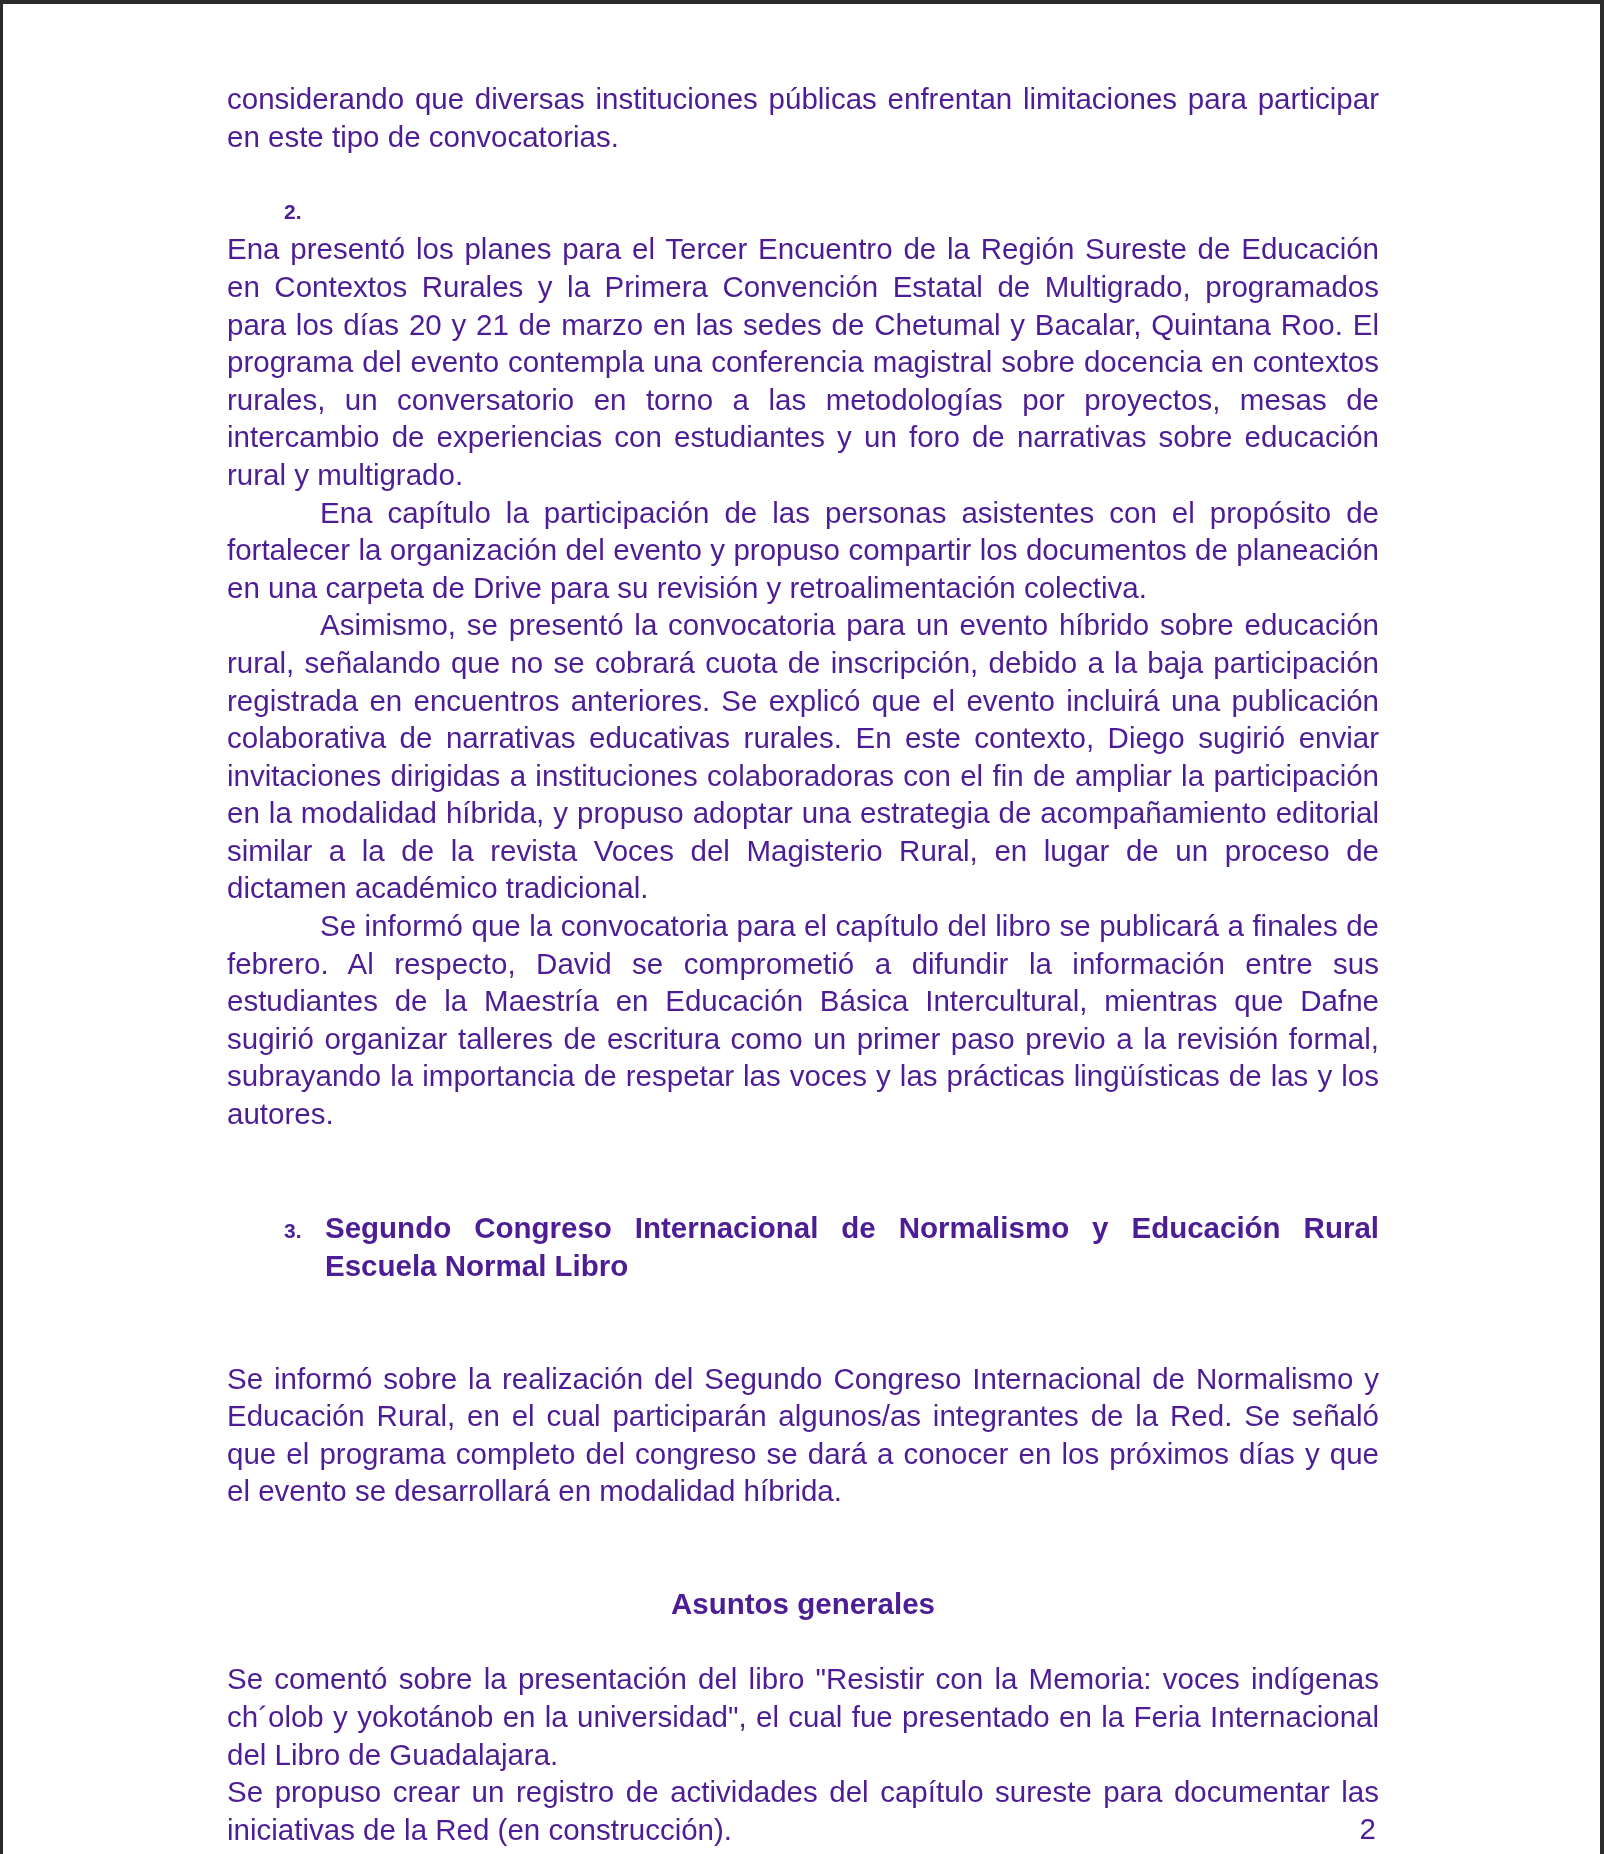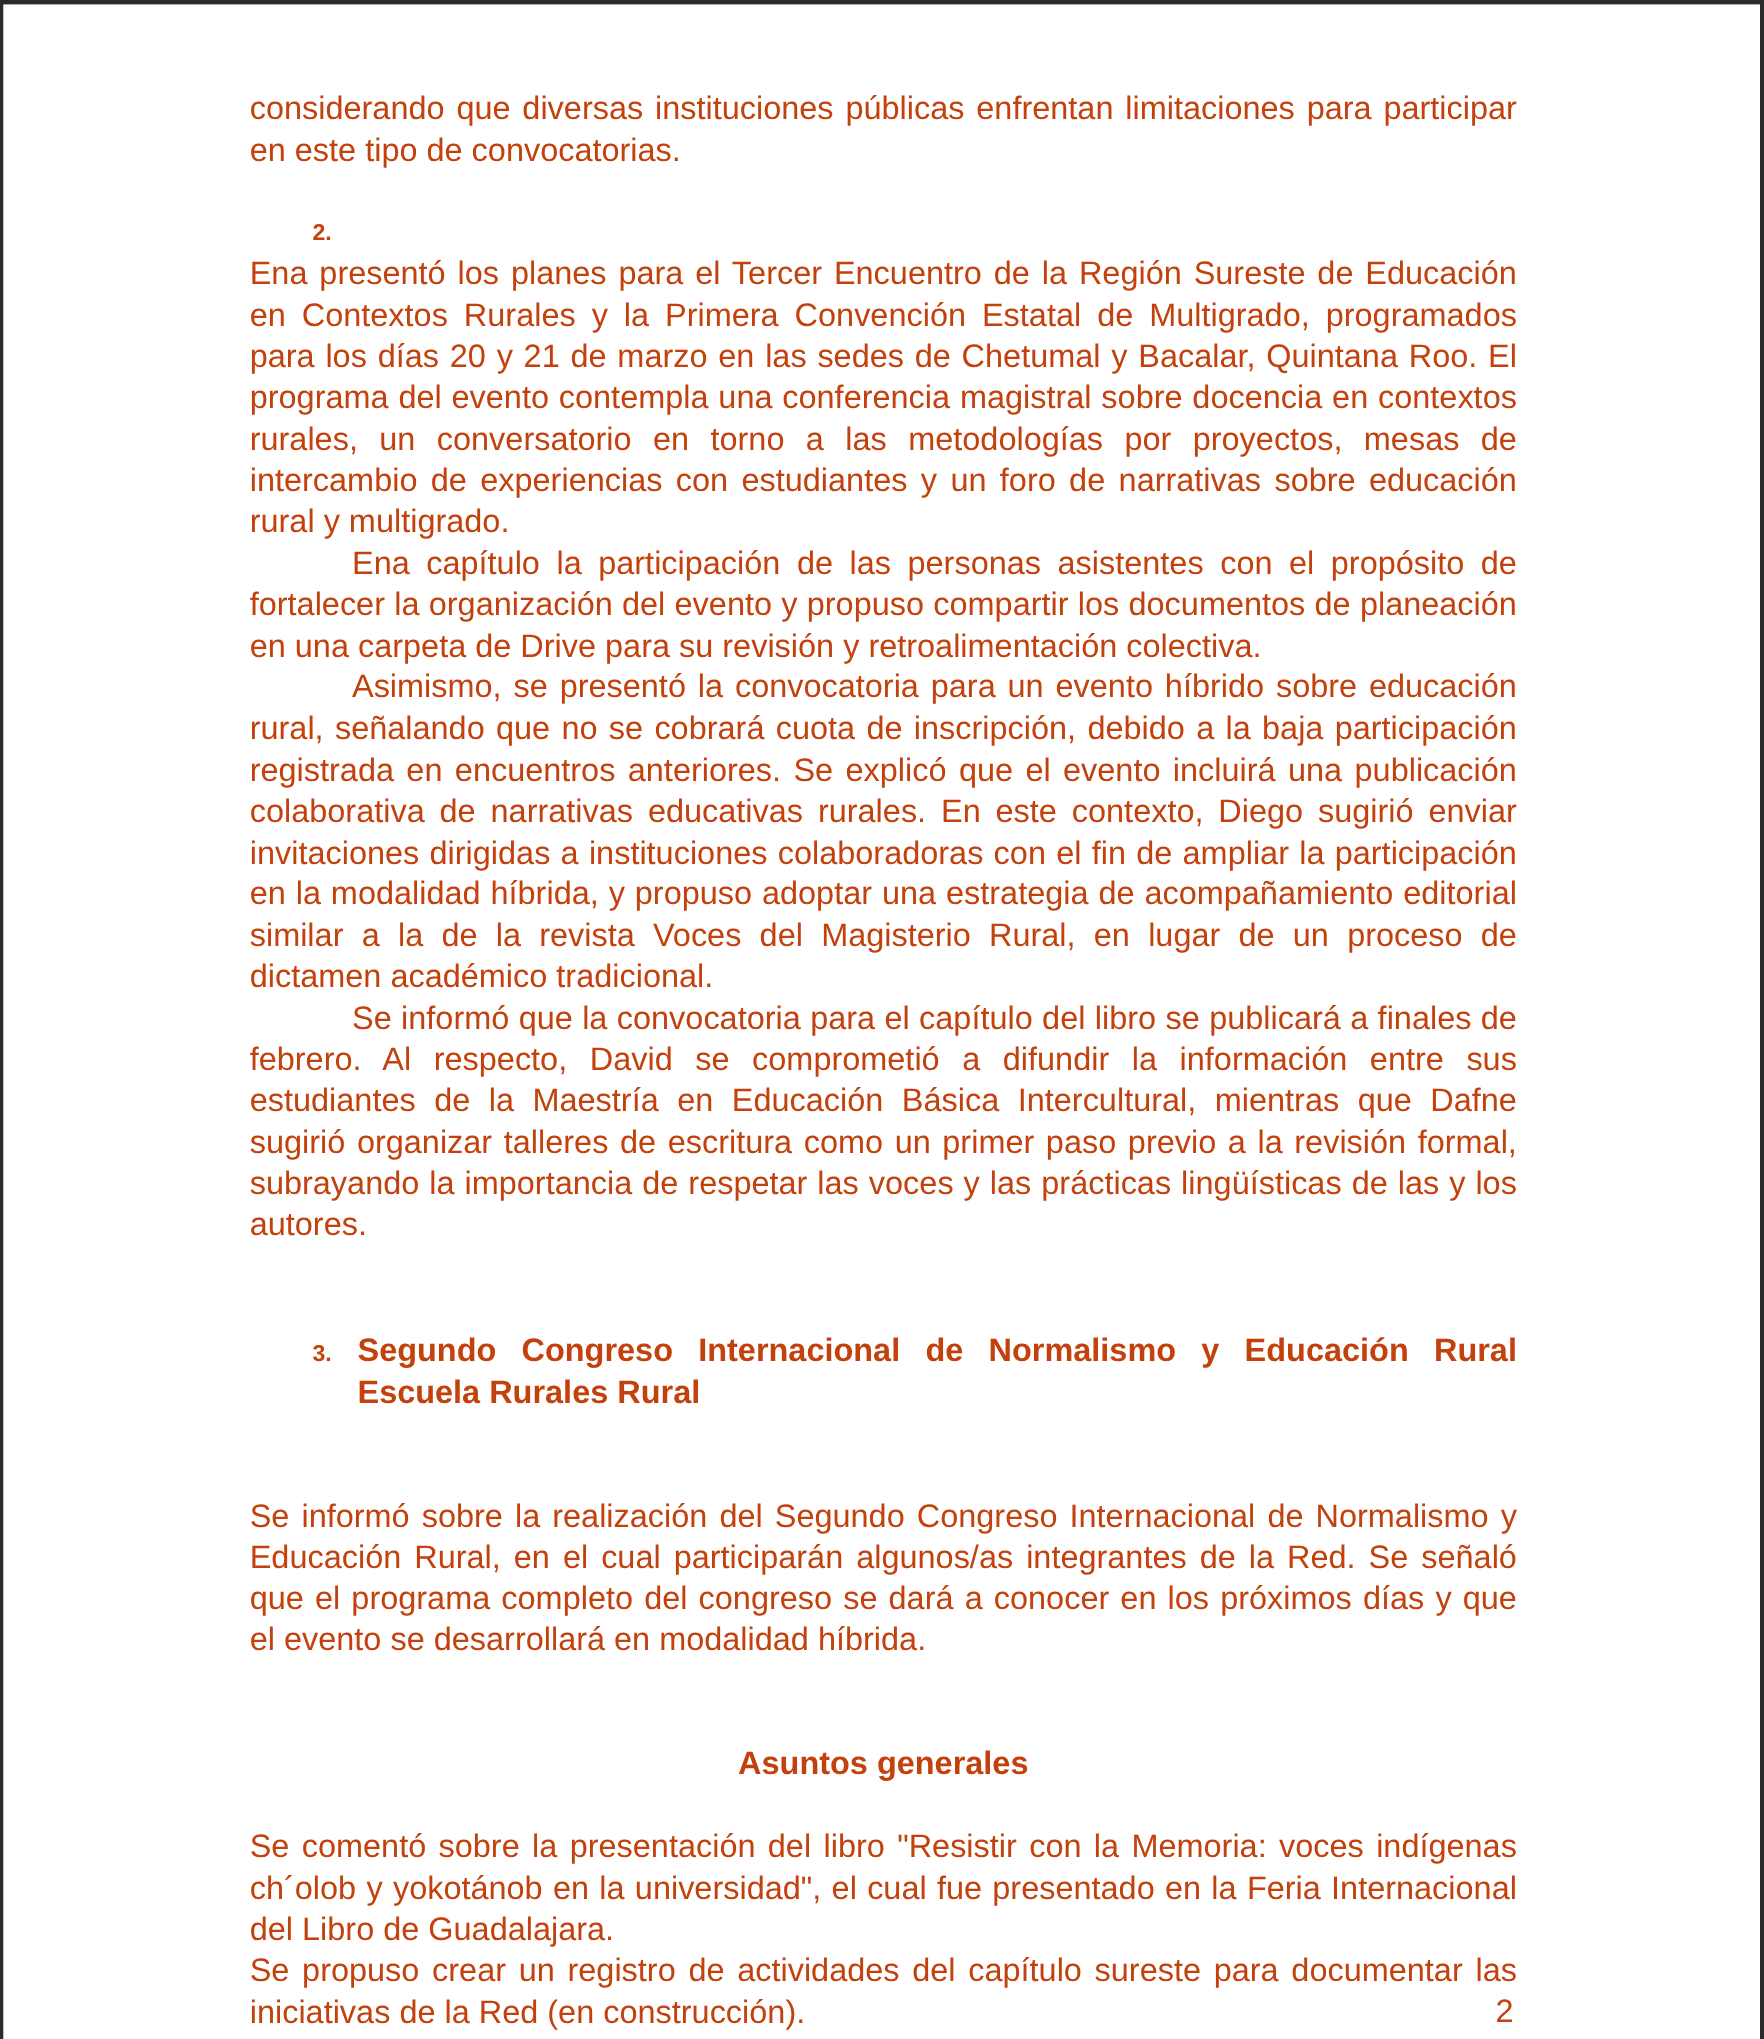--- a/index.html
+++ b/index.html
@@ -7,21 +7,21 @@
     position: relative;
     width: 1604px;
     height: 1854px;
     box-sizing: border-box;
     background: #ffffff;
     border-top: 4px solid #2b2b2b;
     border-left: 3px solid #2b2b2b;
     border-right: 4px solid #2b2b2b;
     overflow: hidden;
     font-family: "Liberation Sans", "DejaVu Sans", sans-serif;
-    color: #c2410c;
+    color: #4c1d95;
   }
   .content {
     margin-left: 224px;
     width: 1152px;
     padding-top: 76px;
     font-size: 29.5px;
     line-height: 37.6px;
     text-align: justify;
   }
   .content p { margin: 0; }
@@ -68,21 +68,21 @@
     <p class="indent">Ena capítulo la participación de las personas asistentes con el propósito de fortalecer la organización del evento y propuso compartir los documentos de planeación en una carpeta de Drive para su revisión y retroalimentación colectiva.</p>
     <p class="indent">Asimismo, se presentó la convocatoria para un evento híbrido sobre educación rural, señalando que no se cobrará cuota de inscripción, debido a la baja participación registrada en encuentros anteriores. Se explicó que el evento incluirá una publicación colaborativa de narrativas educativas rurales. En este contexto, Diego sugirió enviar invitaciones dirigidas a instituciones colaboradoras con el fin de ampliar la participación en la modalidad híbrida, y propuso adoptar una estrategia de acompañamiento editorial similar a la de la revista Voces del Magisterio Rural, en lugar de un proceso de dictamen académico tradicional.</p>
     <p class="indent">Se informó que la convocatoria para el capítulo del libro se publicará a finales de febrero. Al respecto, David se comprometió a difundir la información entre sus estudiantes de la Maestría en Educación Básica Intercultural, mientras que Dafne sugirió organizar talleres de escritura como un primer paso previo a la revisión formal, subrayando la importancia de respetar las voces y las prácticas lingüísticas de las y los autores.</p>
 
     <div class="gap"></div>
 
     <div class="num-item">
       <span class="num">3.</span>
       <span class="num-title">
         <span class="force-just" style="display:block;margin-top:39px;">Segundo Congreso Internacional de Normalismo y Educación Rural</span>
-        <span style="display:block; text-align:left;">Escuela Rurales Rural</span>
+        <span style="display:block; text-align:left;">Escuela Normal Libro</span>
       </span>
     </div>
 
     <div class="gap"></div>
     <div class="gap"></div>
 
     <p>Se informó sobre la realización del Segundo Congreso Internacional de Normalismo y Educación Rural, en el cual participarán algunos/as integrantes de la Red. Se señaló que el programa completo del congreso se dará a conocer en los próximos días y que el evento se desarrollará en modalidad híbrida.</p>
 
     <div class="gap"></div>
     <div class="gap"></div>

